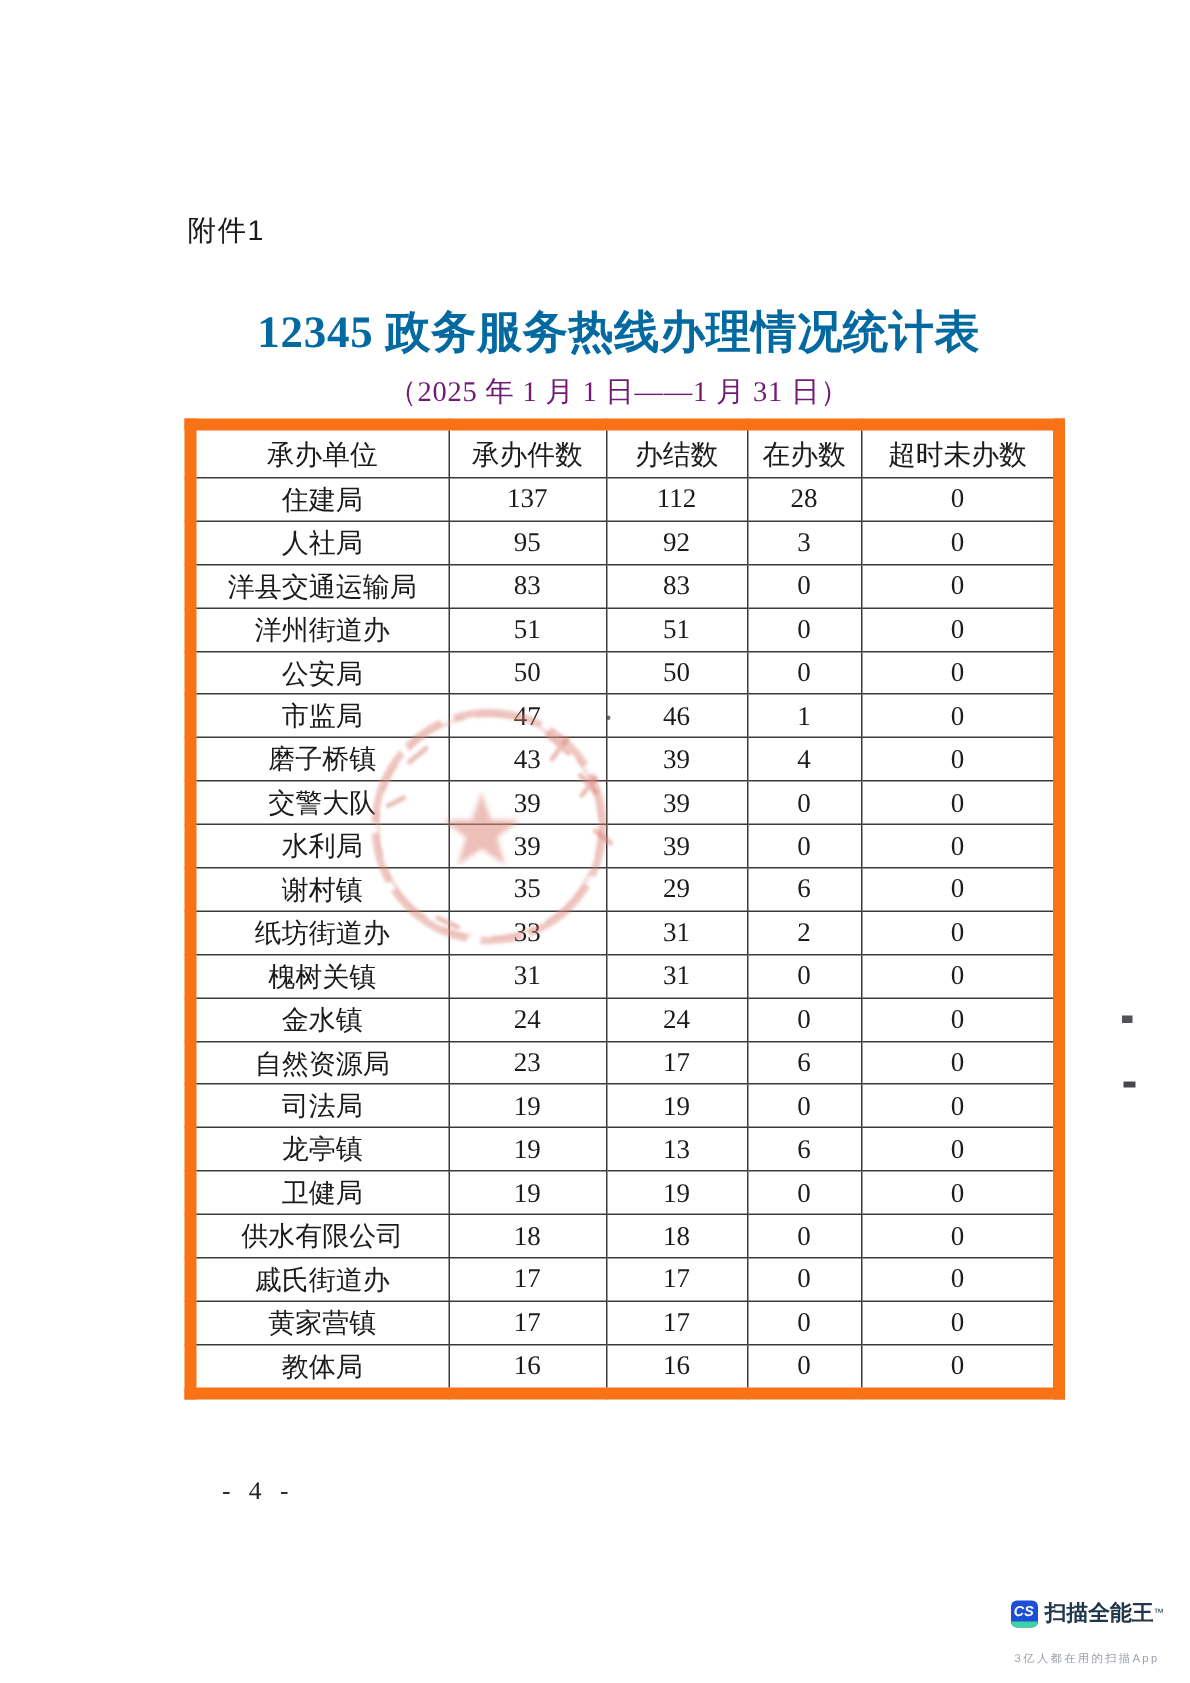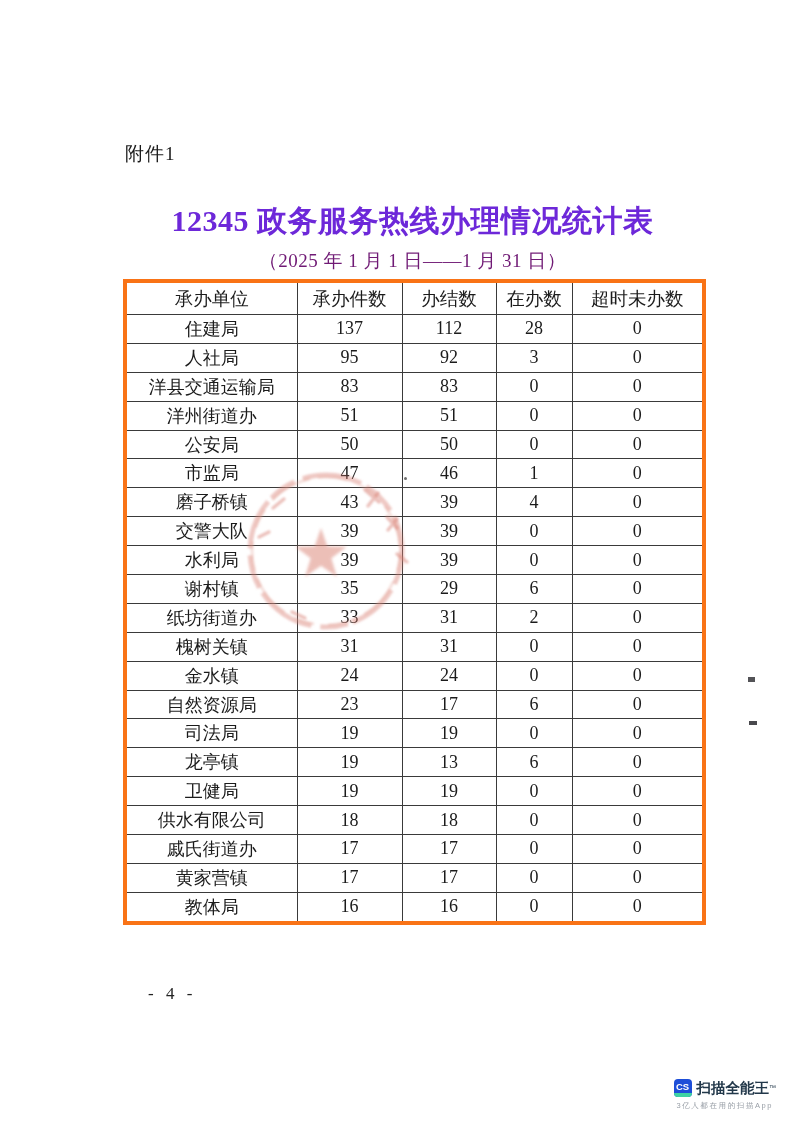--- a/index.html
+++ b/index.html
@@ -4,36 +4,36 @@
 <style>
   html,body{margin:0;padding:0;}
   body{
     width:793px;height:1122px;position:relative;background:#ffffff;
     overflow:hidden;
     font-family:"Liberation Serif","DejaVu Serif",serif;
     color:#1c1c1c;
   }
   .attachment{
     position:absolute;left:125px;top:141px;
-    font-family:Liberation Serif, serif;
+    font-family:Liberation Sans, sans-serif;
     font-size:19px;color:#1a1a1a;letter-spacing:1px;
   }
   .title{
     position:absolute;left:123px;top:201px;width:579px;margin:0;
-    text-align:center;font-size:30px;font-weight:700;color:#6d28d9;
+    text-align:center;font-size:30px;font-weight:700;color:#0369a1;
     letter-spacing:0.5px;
   }
   .subtitle{
     position:absolute;left:123px;top:248px;width:579px;
     text-align:center;font-size:19px;color:#701a75;letter-spacing:0.5px;
   }
   table.stats{
     position:absolute;left:123px;top:279px;width:579px;
     border-collapse:collapse;table-layout:fixed;
-    border:4px solid #f97316;
+    border:8px solid #f97316;
   }
   table.stats th,table.stats td{
     border:1px solid #3a3a3a;text-align:center;vertical-align:middle;
     padding:0;font-weight:normal;color:#1b1b1b;
     overflow:hidden;white-space:nowrap;
   }
   table.stats th{height:31px;font-size:18.5px;}
   table.stats td{height:27.9px;font-size:18px;}
   .pagenum{
     position:absolute;left:148px;top:984px;
@@ -58,21 +58,21 @@
     position:absolute;left:0;right:0;top:1px;text-align:center;
     color:#fff;font-size:9.5px;font-weight:700;line-height:13px;
   }
   .brand-teal{
     position:absolute;left:0;right:0;bottom:0;height:4px;
     border-radius:0 0 4px 4px;
   }
   .brand-name{font-size:14.5px;font-weight:700;color:#22384a;line-height:18px;}
   .brand-name .tm{font-size:7px;vertical-align:top;font-weight:400;}
   .brand-tagline{
-    margin-top:4px;font-size:7.5px;color:#989ea6;letter-spacing:1.6px;white-space:nowrap;
+    margin-top:16px;font-size:7.5px;color:#989ea6;letter-spacing:1.6px;white-space:nowrap;
   }
 </style>
 </head>
 <body>
 
 <div class="attachment">附件1</div>
 
 <h1 class="title">12345 政务服务热线办理情况统计表</h1>
 
 <div class="subtitle">（2025 年 1 月 1 日——1 月 31 日）</div>
@@ -274,20 +274,20 @@
 </div>
 
 <div class="pagenum">- 4 -</div>
 
 <div class="artifact a1"></div>
 <div class="artifact a2"></div>
 <div class="artifact a3"></div>
 
 <div class="brand">
   <div class="brand-row">
-    <div class="brand-logo" style="background: #1d4ed8;">
+    <div class="brand-logo" style="background: #1d4ed8; font-style: italic;">
       <span class="brand-cs">CS</span>
       <div class="brand-teal" style="background: rgb(62, 211, 163);"></div>
     </div>
     <div class="brand-name"><span>扫描全能王</span><span class="tm">™</span></div>
   </div>
   <div class="brand-tagline">3亿人都在用的扫描App</div>
 </div>
 
 </body></html>

